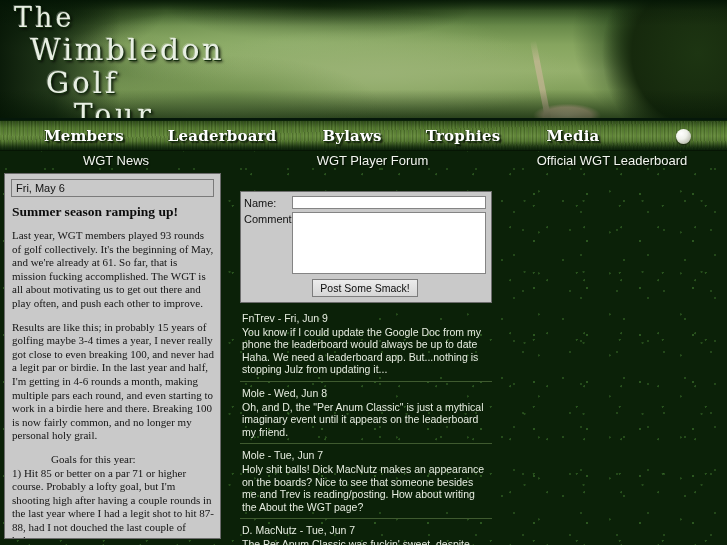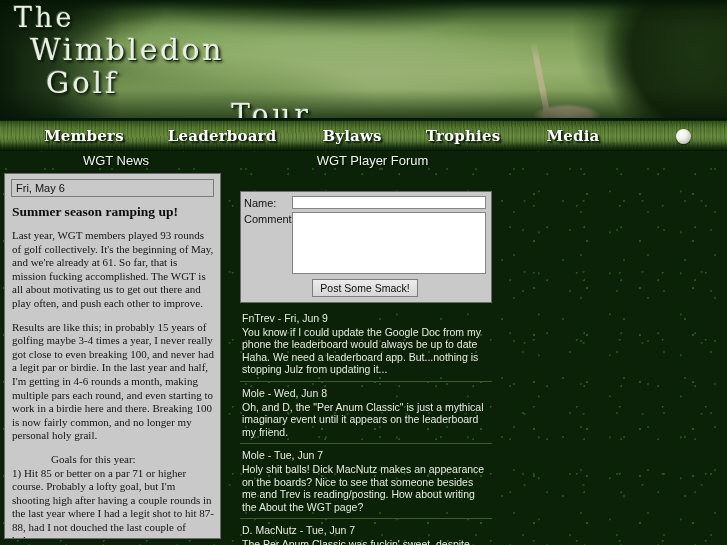--- a/index.html
+++ b/index.html
@@ -97,21 +97,21 @@
       1px 1px 0 #16310f,
       2px 2px 3px rgba(0,0,0,.85),
       -1px -1px 0 rgba(255,255,255,.25);
     white-space: nowrap;
     line-height: 1;
     font-weight: 400;
   }
   #logo-the    { font-size: 27px; margin-left: 2px;  letter-spacing: 3px; }
   #logo-wimb   { font-size: 30px; margin-left: 18px; margin-top: 4px; letter-spacing: 2.5px; }
   #logo-golf   { font-size: 29px; margin-left: 34px; margin-top: 4px; letter-spacing: 3px; }
-  #logo-tour   { font-size: 28px; margin-left: 62px; margin-top: 3px; letter-spacing: 4px; text-align: right; }
+  #logo-tour   { font-size: 28px; margin-left: 62px; margin-top: 3px; letter-spacing: 4px; }
 
   
   #navbar {
     position: relative;
     width: 727px;
     height: 31px;
     background:
       repeating-linear-gradient(92deg, rgba(255,255,255,.055) 0 1px, rgba(0,0,0,0) 1px 3px),
       repeating-linear-gradient(87deg, rgba(0,0,0,.16) 0 1px, rgba(0,0,0,0) 1px 4px),
       linear-gradient(180deg, #2d4a18 0%, #50752c 24%, #63883a 52%, #476a27 80%, #1e3a10 100%);
@@ -334,20 +334,21 @@
     <div class="nav-item" id="nav-leaderboard">Leaderboard</div>
     <div class="nav-item" id="nav-bylaws">Bylaws</div>
     <div class="nav-item" id="nav-trophies">Trophies</div>
     <div class="nav-item" id="nav-media">Media</div>
     <div id="golf-ball-icon"></div>
   </div>
 
   <div id="columns-head">
     <div class="col-title" id="title-news">WGT News</div>
     <div class="col-title" id="title-forum">WGT Player Forum</div>
+    <div class="col-title" id="title-board">Official WGT Leaderboard</div>
   </div>
 
   <div id="body-cols">
 
     <div id="news-panel">
       <div id="news-date">Fri, May 6</div>
       <div id="news-headline">Summer season ramping up!</div>
       <p class="news-para">Last year, WGT members played 93 rounds of golf collectively. It's the beginning of May, and we're already at 61. So far, that is mission fucking accomplished. The WGT is all about motivating us to get out there and play often, and push each other to improve.</p>
       <p class="news-para">Results are like this; in probably 15 years of golfing maybe 3-4 times a year, I never really got close to even breaking 100, and never had a legit par or birdie. In the last year and half, I'm getting in 4-6 rounds a month, making multiple pars each round, and even starting to work in a birdie here and there. Breaking 100 is now fairly common, and no longer my personal holy grail.</p>
       <p class="news-para tight">Goals for this year:</p>

